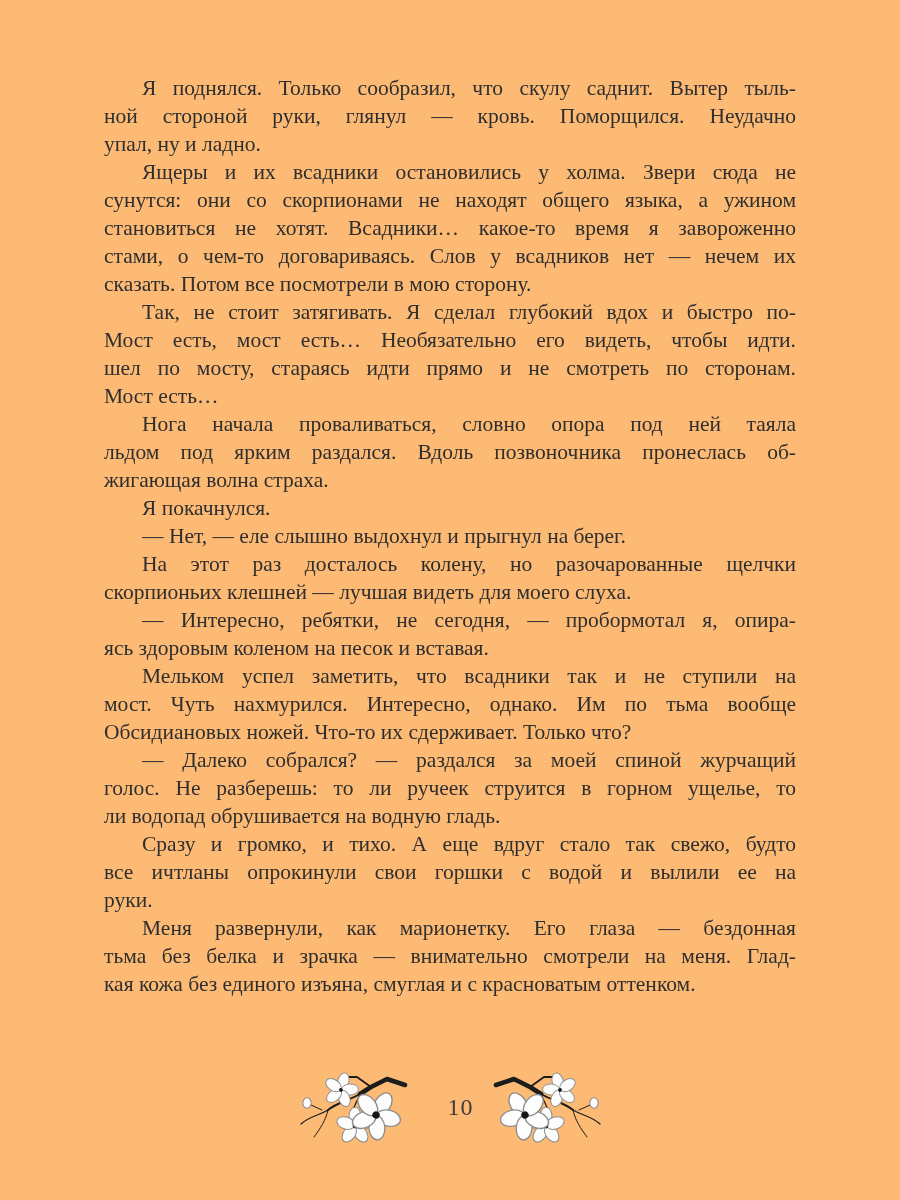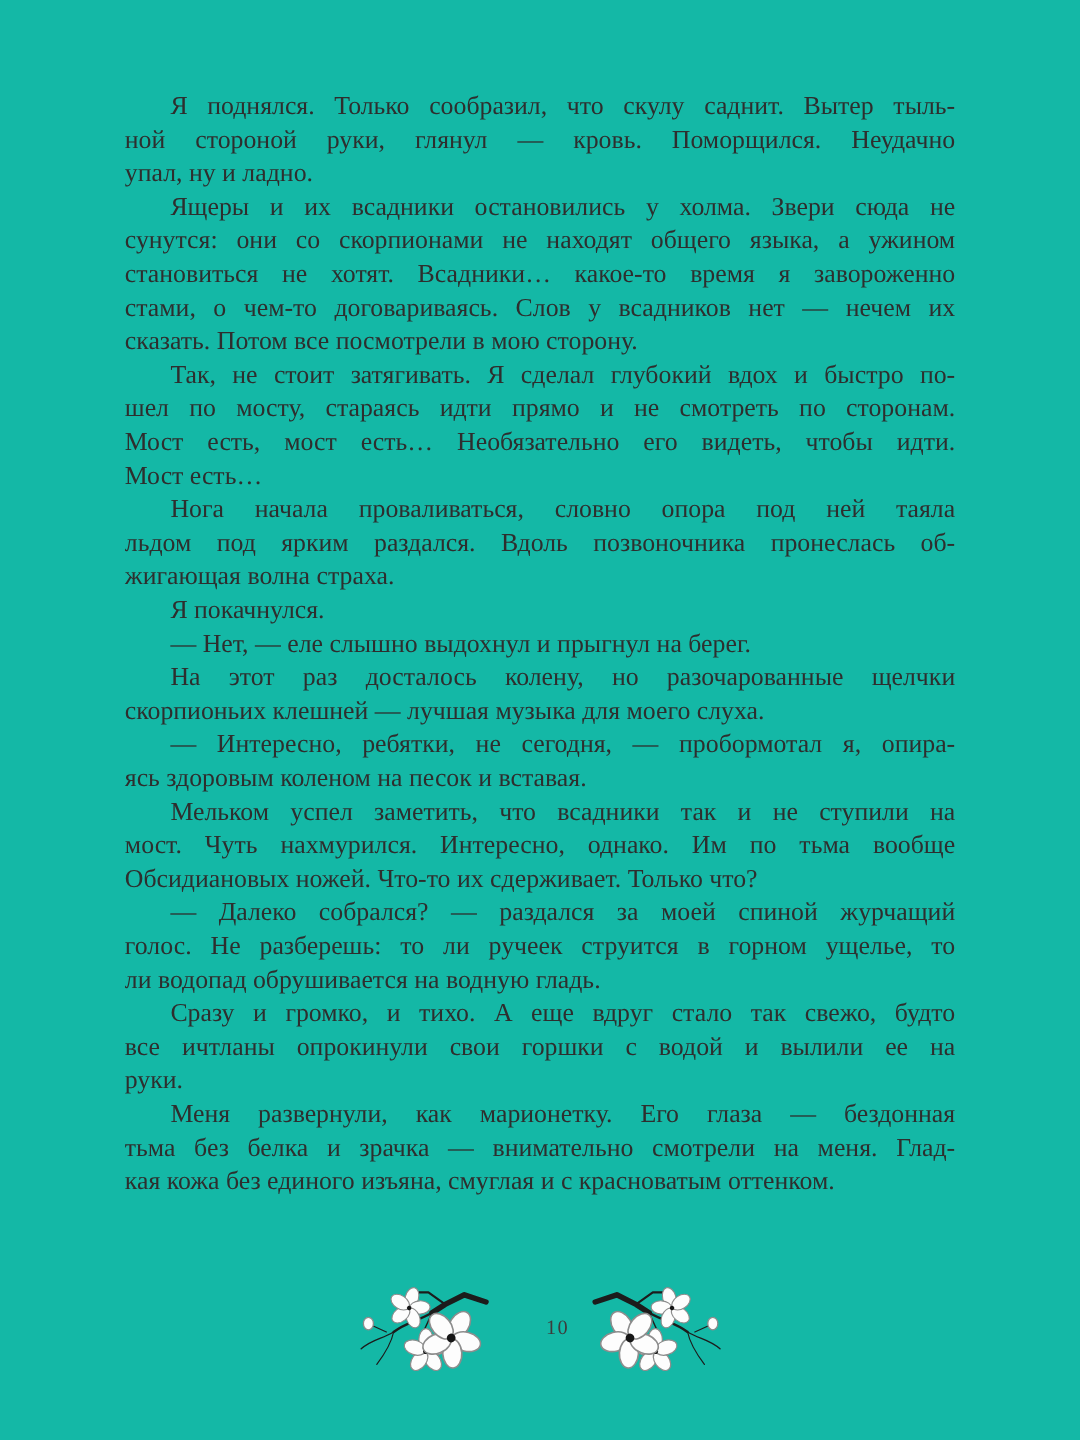--- a/index.html
+++ b/index.html
@@ -10,21 +10,21 @@
   body {
     width: 900px;
     height: 1200px;
     overflow: hidden;
     font-family: "Liberation Serif", "DejaVu Serif", serif;
   }
   .page {
     position: relative;
     width: 900px;
     height: 1200px;
-    background: #14b8a6;
+    background: #fdba74;
     color: #2e2e2e;
   }
   .text-block {
     position: absolute;
     left: 104px;
     top: 74px;
     width: 692px;
     font-size: 21.5px;
     line-height: 28px;
     color: #2e2e2e;
@@ -43,25 +43,24 @@
     left: 0;
     top: 1062px;
     width: 100%;
     height: 90px;
     display: flex;
     align-items: center;
     justify-content: center;
     gap: 10px;
   }
   .page-number {
-    font-size: 17px;
+    font-size: 24px;
     color: #3c3c3c;
     letter-spacing: 1px;
     min-width: 34px;
-    text-align: center;
     margin-left: 29px;
   }
   .ornament { display: block; }
   .ornament.mirrored { transform: scaleX(-1); }
   .hidden-defs { position: absolute; width: 0; height: 0; }
 </style>
 </head>
 <body>
 
 <svg class="hidden-defs" aria-hidden="true">
@@ -90,38 +89,38 @@
       </div>
       <div class="paragraph">
         <div class="line first">Ящеры и их всадники остановились у холма. Звери сюда не</div>
         <div class="line">сунутся: они со скорпионами не находят общего языка, а ужином</div>
         <div class="line">становиться не хотят. Всадники… какое-то время я завороженно</div>
         <div class="line">стами, о чем-то договариваясь. Слов у всадников нет — нечем их</div>
         <div class="line last">сказать. Потом все посмотрели в мою сторону.</div>
       </div>
       <div class="paragraph">
         <div class="line first">Так, не стоит затягивать. Я сделал глубокий вдох и быстро по-</div>
+        <div class="line">Мост есть, мост есть… Необязательно его видеть, чтобы идти.</div>
         <div class="line">шел по мосту, стараясь идти прямо и не смотреть по сторонам.</div>
-        <div class="line">Мост есть, мост есть… Необязательно его видеть, чтобы идти.</div>
         <div class="line last">Мост есть…</div>
       </div>
       <div class="paragraph">
         <div class="line first">Нога начала проваливаться, словно опора под ней таяла</div>
         <div class="line">льдом под ярким раздался. Вдоль позвоночника пронеслась об-</div>
         <div class="line last">жигающая волна страха.</div>
       </div>
       <div class="paragraph">
         <div class="line first last">Я покачнулся.</div>
       </div>
       <div class="paragraph">
         <div class="line first last">— Нет, — еле слышно выдохнул и прыгнул на берег.</div>
       </div>
       <div class="paragraph">
         <div class="line first">На этот раз досталось колену, но разочарованные щелчки</div>
-        <div class="line last">скорпионьих клешней — лучшая музыка для моего слуха.</div>
+        <div class="line last">скорпионьих клешней — лучшая видеть для моего слуха.</div>
       </div>
       <div class="paragraph">
         <div class="line first">— Интересно, ребятки, не сегодня, — пробормотал я, опира-</div>
         <div class="line last">ясь здоровым коленом на песок и вставая.</div>
       </div>
       <div class="paragraph">
         <div class="line first">Мельком успел заметить, что всадники так и не ступили на</div>
         <div class="line">мост. Чуть нахмурился. Интересно, однако. Им по тьма вообще</div>
         <div class="line last">Обсидиановых ножей. Что-то их сдерживает. Только что?</div>
       </div>

